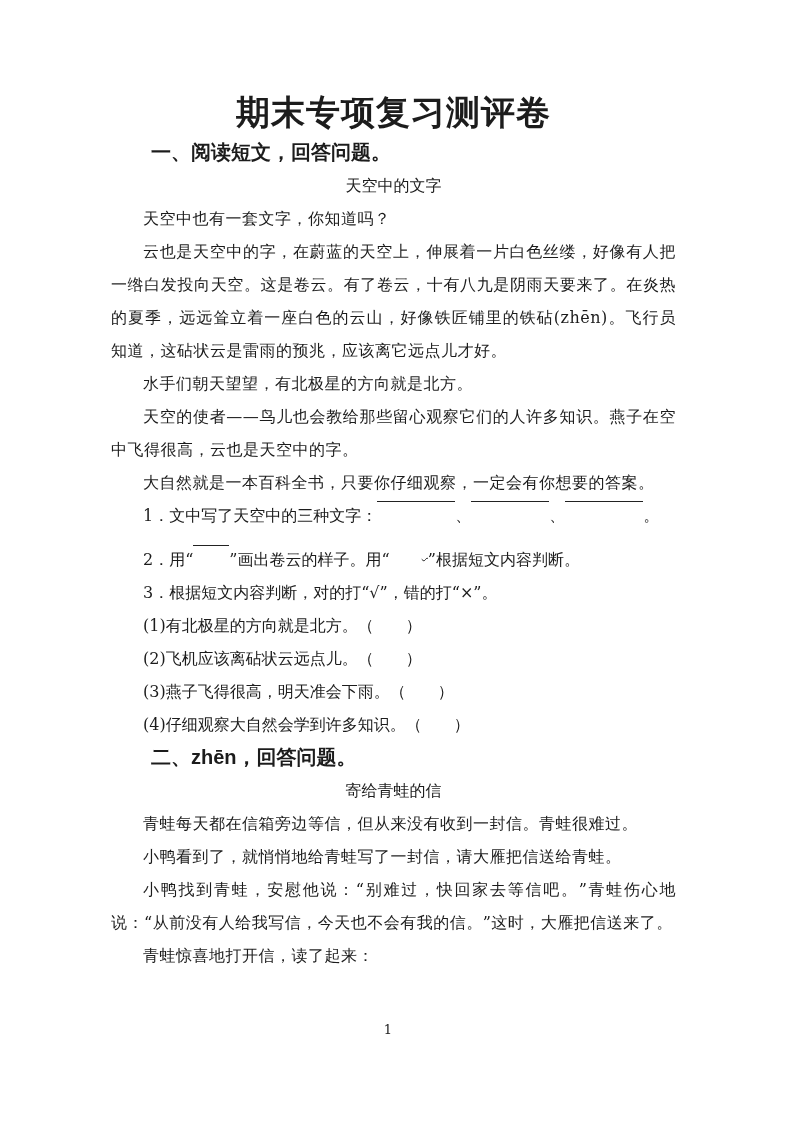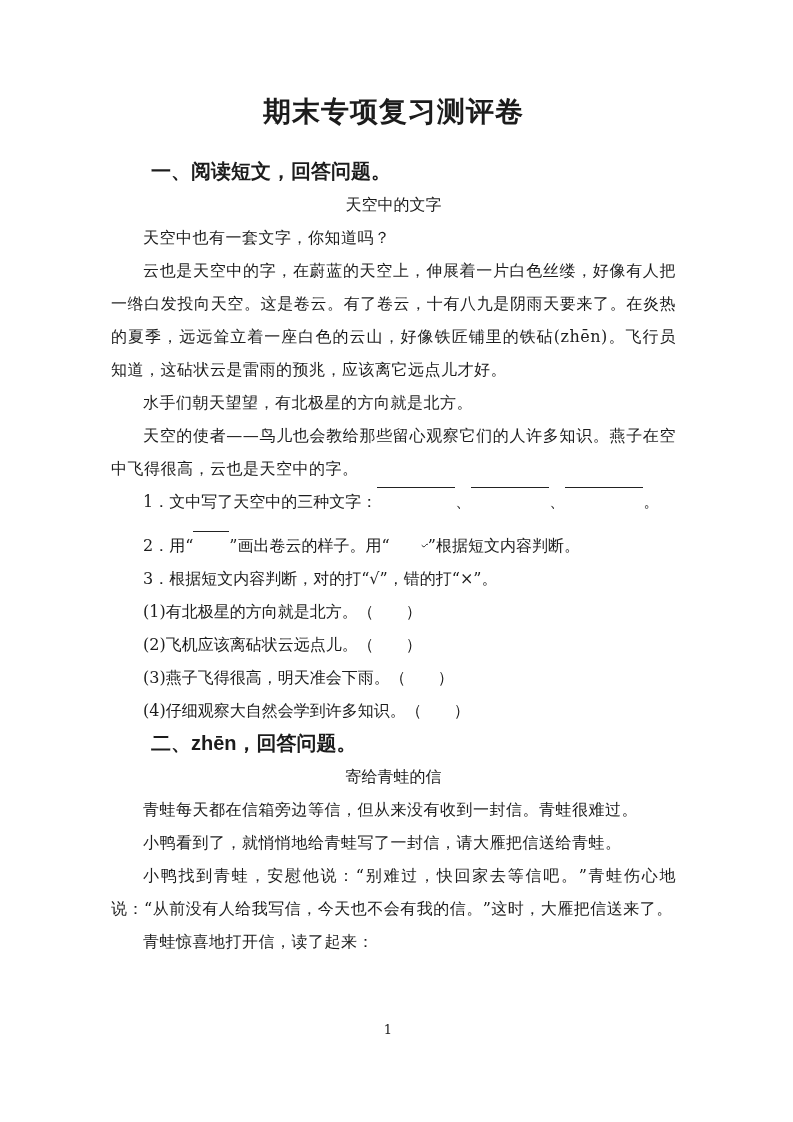--- a/index.html
+++ b/index.html
@@ -5,22 +5,22 @@
   html,body{margin:0;padding:0;background:#e8e8e8;}
   .page{
     width:793px;height:1122px;margin:0 auto;background:#ffffff;
     position:relative;box-sizing:border-box;
     padding:92px 117px 0 111px;
     color:#1c1c1c;
     font-family:"DejaVu Serif","Liberation Serif",serif;
   }
   .title{
     font-family:"Liberation Sans","DejaVu Sans",sans-serif;
-    font-weight:bold;font-size:28px;line-height:40px;
-    text-align:center;margin:0 0 23px 0;letter-spacing:1px;
+    font-weight:bold;font-size:34px;line-height:40px;
+    text-align:center;margin:0 0 4px 0;letter-spacing:1px;
   }
   .subtitle{
     font-family:"Liberation Sans","DejaVu Sans",sans-serif;
     font-weight:bold;font-size:16px;line-height:26px;
     text-align:center;margin-bottom:6px;
   }
   .section-heading{
     font-family:"Liberation Sans","DejaVu Sans",sans-serif;
     font-weight:bold;font-size:20px;line-height:33px;
     text-indent:2em;
@@ -63,20 +63,21 @@
 
   <h1 class="title">期末专项复习测评卷</h1>
 
   <div class="section-heading">一、阅读短文，回答问题。</div>
   <div class="passage-title">天空中的文字</div>
 
   <p class="para kai">天空中也有一套文字，你知道吗？</p>
   <p class="para kai">云也是天空中的字，在蔚蓝的天空上，伸展着一片白色丝缕，好像有人把一绺白发投向天空。这是卷云。有了卷云，十有八九是阴雨天要来了。在炎热的夏季，远远耸立着一座白色的云山，好像铁匠铺里的铁砧(zhēn)。飞行员知道，这砧状云是雷雨的预兆，应该离它远点儿才好。</p>
   <p class="para kai">水手们朝天望望，有北极星的方向就是北方。</p>
   <p class="para kai">天空的使者——鸟儿也会教给那些留心观察它们的人许多知识。燕子在空中飞得很高，云也是天空中的字。</p>
+  <p class="para kai">大自然就是一本百科全书，只要你仔细观察，一定会有你想要的答案。</p>
 
   <div class="q-line">
     <span>1．文中写了天空中的三种文字：</span><span class="blank b-long">&nbsp;</span><span>、</span><span class="blank b-long">&nbsp;</span><span>、</span><span class="blank b-long">&nbsp;</span><span>。</span>
   </div>
 
   <div class="q-line">
     <span>2．用“</span><span class="blank b-short">&nbsp;</span><span>”画出卷云的样子。用“</span><span class="wavy">&nbsp;&nbsp;&nbsp;&nbsp;&nbsp;&nbsp;&nbsp;&nbsp;</span><span>”根据短文内容判断。</span>
   </div>
 
   <div class="q-line">3．根据短文内容判断，对的打“√”，错的打“×”。</div>

